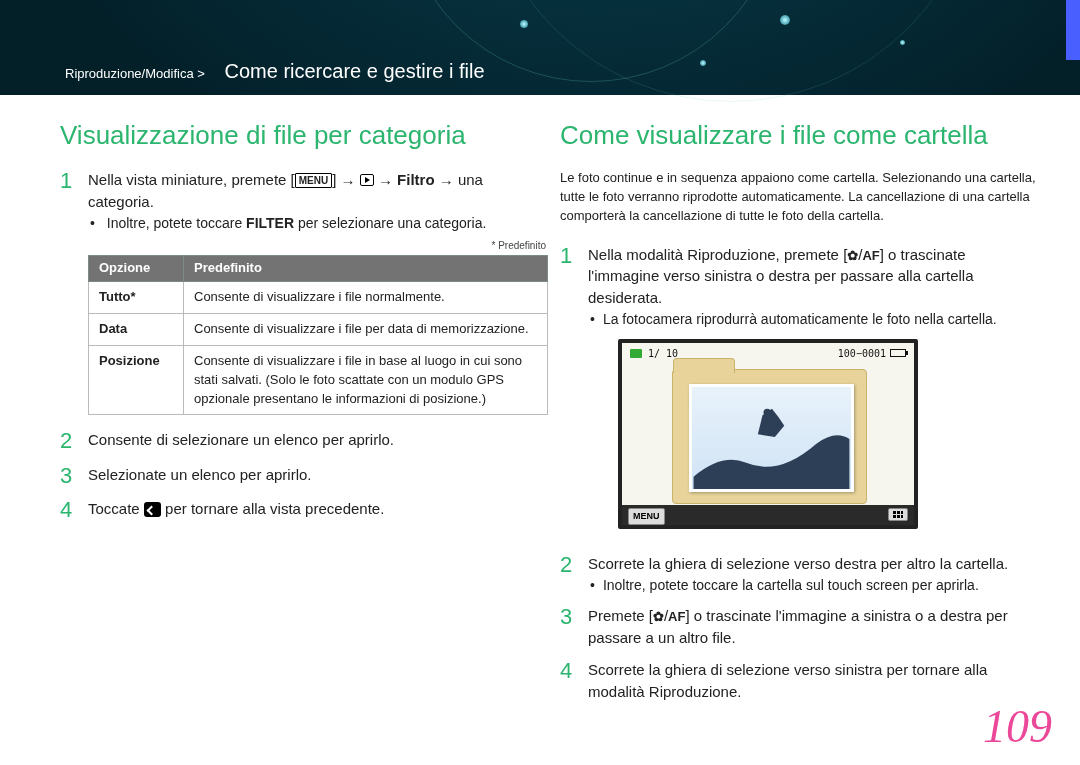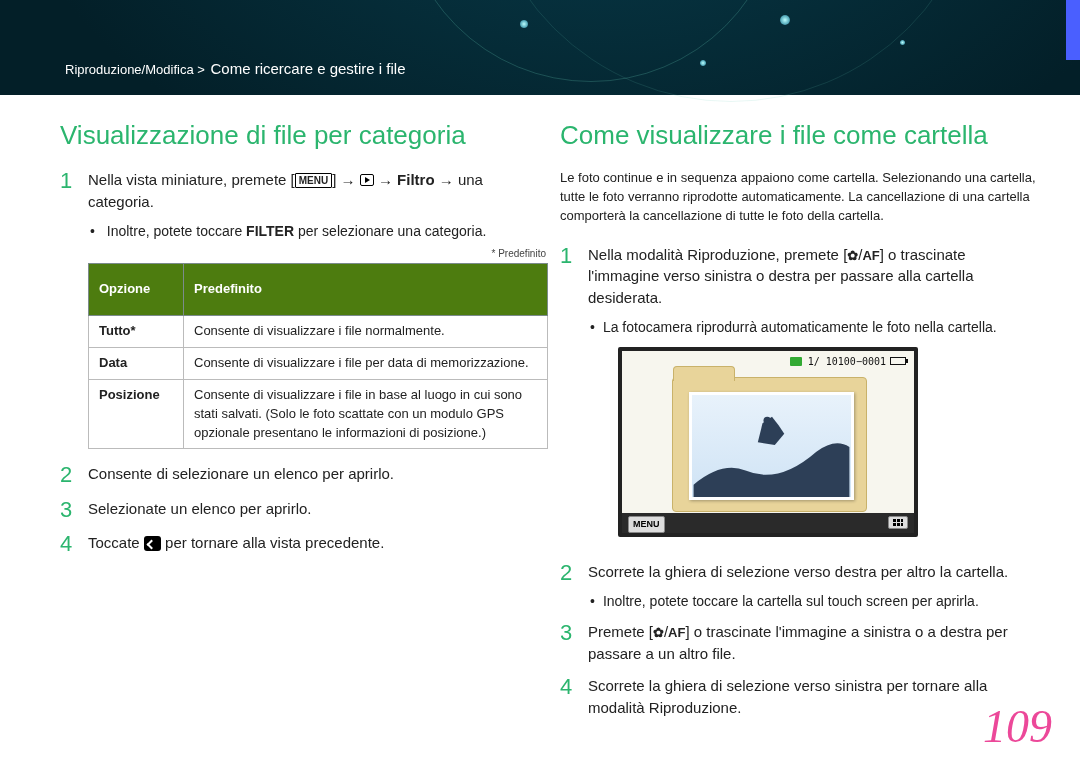--- a/index.html
+++ b/index.html
@@ -26,40 +26,40 @@
   .bg-decor::after  { width: 500px; height: 500px; left: 480px; top: -400px; border-color: rgba(100,200,180,0.15);}
   .dot { position:absolute; border-radius:50%; background: radial-gradient(circle,#bff 0%,#5ab 60%,transparent 100%); }
   .side-tab {
     position: absolute; right: 0; top: 0; width: 14px; height: 60px;
     background: #4a5fff; z-index: 3;
   }
   .breadcrumb {
     position: absolute; left: 65px; top: 60px; z-index: 2;
     color: #fff; font-size: 13px;
   }
-  .breadcrumb .main { font-size: 15px; font-weight: 300; margin-left: 2px;}
+  .breadcrumb .main { font-size: 20px; font-weight: 300; margin-left: 16px;}
   .columns {
     position: absolute; top: 120px; left: 0; width: 1076px;
     display: flex;
   }
   .col { width: 480px; }
   .col.left { margin-left: 60px; }
   .col.right { margin-left: 20px; }
   h2.section {
     color: #2bb56e; font-size: 26px; font-weight: 400;
     margin-bottom: 18px;
   }
   .step { display: flex; margin-bottom: 10px; }
   .step-num {
     color: #2bb56e; font-size: 22px; font-weight: 300;
     width: 28px; flex-shrink: 0; line-height: 1.1;
     font-family: "Segoe UI Light", Arial, sans-serif;
   }
   .step-body { font-size: 15px; line-height: 1.45; }
-  .step-body .sub { font-size: 14px; margin-top: 8px; }
+  .step-body .sub { font-size: 14px; }
   .sub::before { content: "•"; margin: 0 8px 0 2px; }
   .btn-box {
     display: inline-block; border: 1px solid #000; background: #fff;
     font-size: 10px; font-weight: bold; padding: 0 3px; border-radius: 1px;
     vertical-align: 1px; line-height: 13px;
   }
   .icon-play {
     display: inline-block; width: 14px; height: 12px; border: 1px solid #000;
     border-radius: 2px; vertical-align: -1px; position: relative;
   }
@@ -76,36 +76,36 @@
     border-left:2px solid #fff; border-bottom:2px solid #fff; transform:rotate(45deg);
   }
   .icon-flower, .icon-af {
     display:inline-block; font-size:13px; font-weight:bold; vertical-align:0;
   }
   .note-right { text-align: right; font-size: 10px; color: #444; margin: 6px 2px 2px 0;}
   table.opts {
     width: 460px; border-collapse: collapse; font-size: 13px;
   }
   table.opts th {
-    background: #4d7c0f; color: #fff; font-weight: bold; text-align: left;
-    padding: 16px 10px; border: 1px solid #7b8b8b;
+    background: #737373; color: #fff; font-weight: bold; text-align: left;
+    padding: 3px 10px; border: 1px solid #7b8b8b;
   }
   table.opts th:first-child { width: 95px; }
   table.opts td {
     border: 1px solid #bbb; padding: 6px 10px; vertical-align: top;
   }
   table.opts td.k { font-weight: bold; }
   .intro { font-size: 13px; line-height: 1.45; margin-bottom: 18px; }
   .camera-screen {
     width: 300px; height: 190px; border: 4px solid #222;
     margin: 10px 0 14px 30px; background: #f7f6ee; position: relative;
     border-radius: 2px;
   }
   .cs-top { position:absolute; top:4px; left:8px; right:8px; height:14px;
-    font-size:10px; color:#111; font-family: monospace; text-align: right; }
+    font-size:10px; color:#111; font-family: monospace; }
   .cs-top .r { float:right; }
   .cs-top .batt { display:inline-block; width:16px; height:8px; border:1px solid #111; margin-left:4px; vertical-align:0; position:relative;}
   .cs-top .batt::after{content:"";position:absolute;right:-3px;top:1px;width:2px;height:4px;background:#111;}
   .cs-top .mode { display:inline-block; width:12px; height:9px; background:#3a3; margin-right:6px; vertical-align:-1px; border-radius:1px;}
   .folder {
     position:absolute; left:50px; top:26px; width:195px; height:135px;
     background:#e8d49a; border:1px solid #c9b26a; border-radius:4px;
   }
   .folder::before{
     content:""; position:absolute; left:0; top:-12px; width:60px; height:14px;

